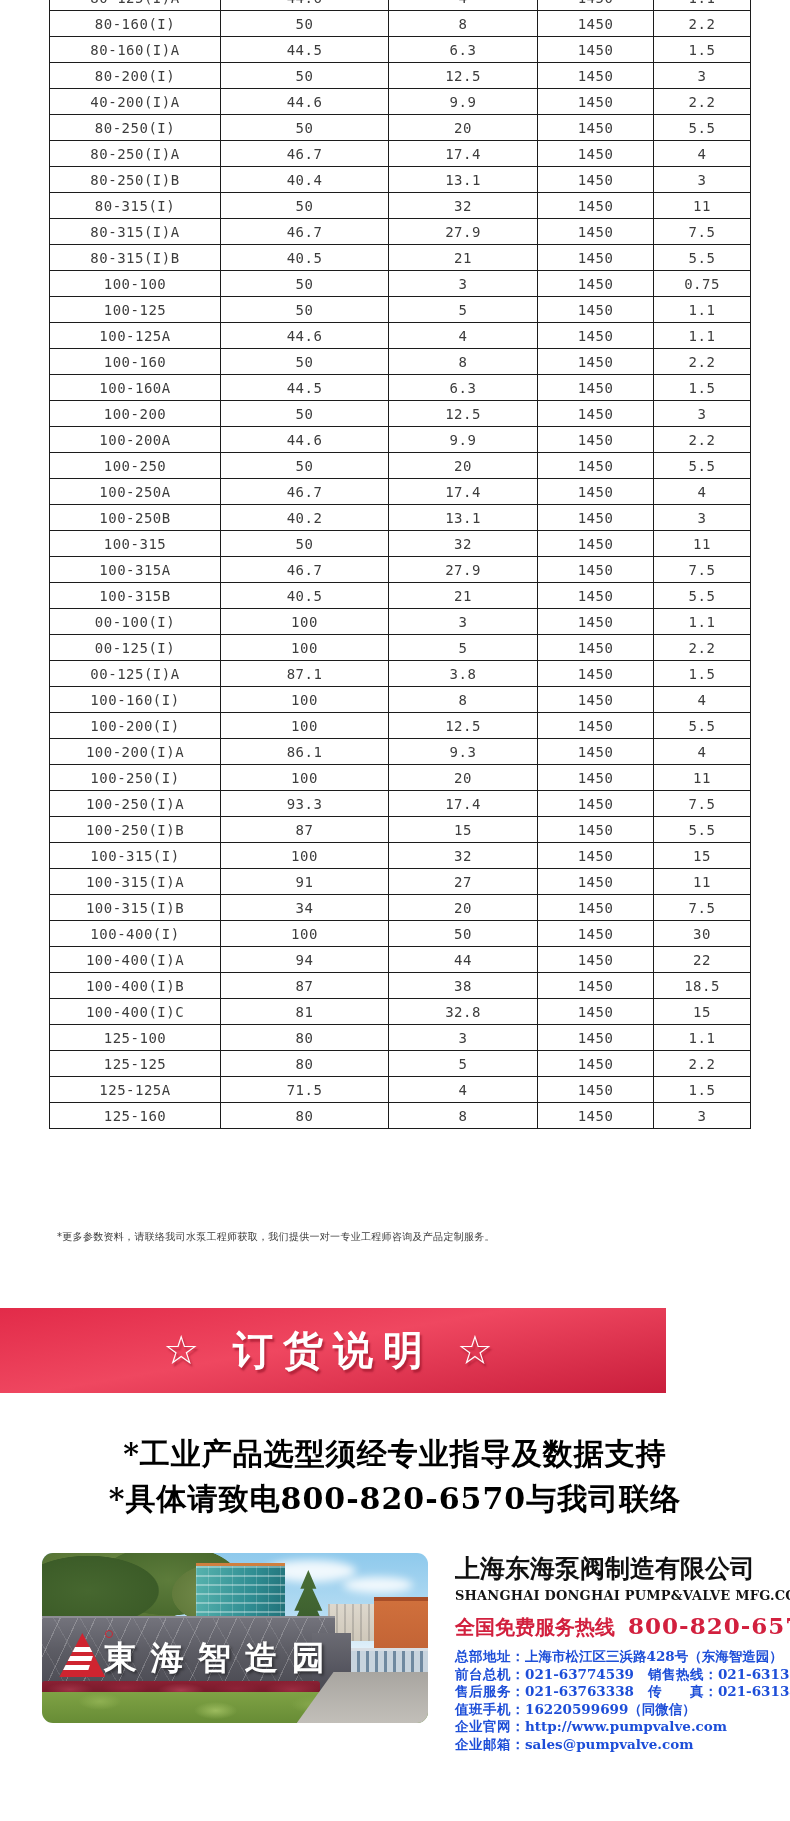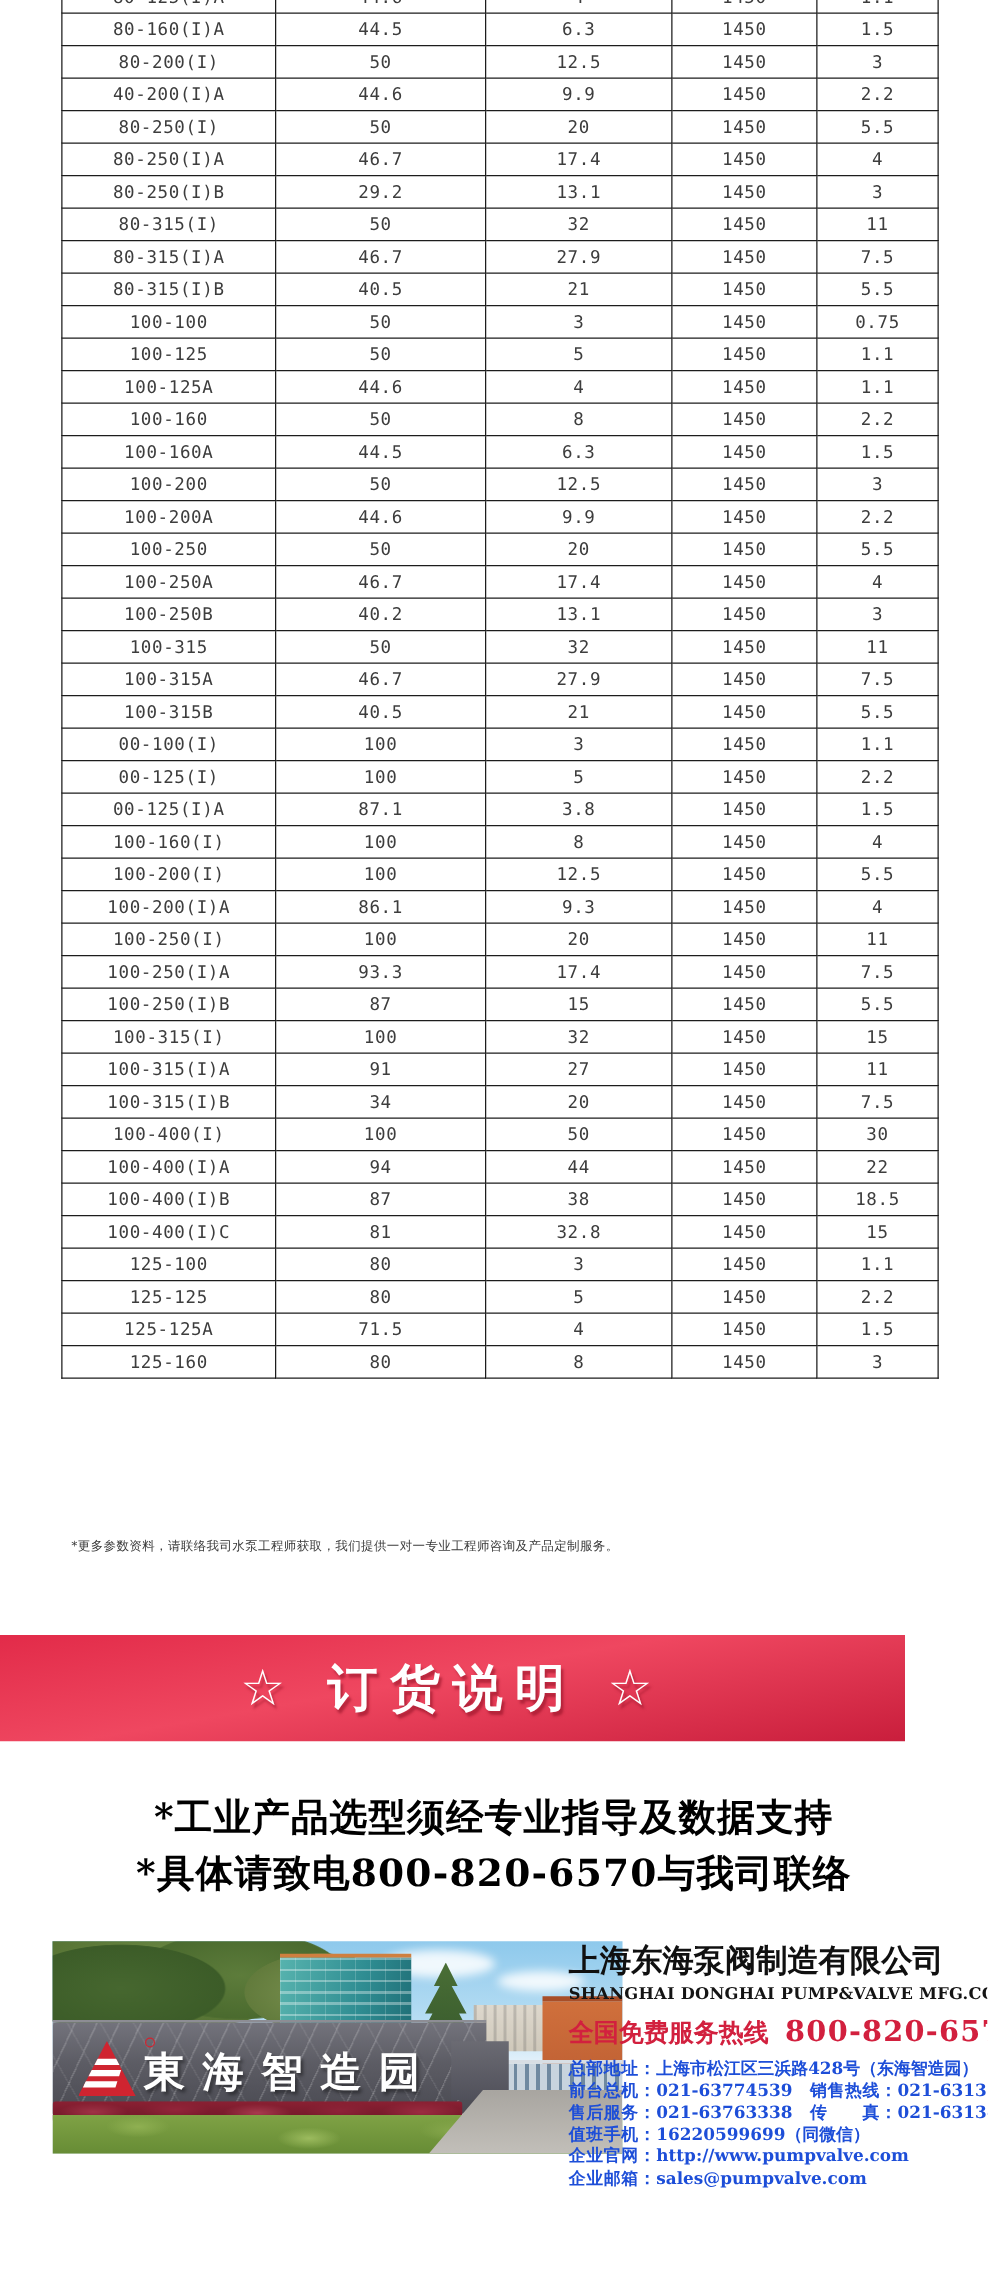--- a/index.html
+++ b/index.html
@@ -23,21 +23,21 @@
   }
 
   
   .footnote{
     position:absolute;left:57px;top:1230px;width:700px;
     font-size:10px;color:#3a3a3a;letter-spacing:0.3px;
   }
 
   
   .banner{
-    position:absolute;left:0;top:1308px;width:724px;height:85px;
+    position:absolute;left:0;top:1308px;width:666px;height:85px;
     background:linear-gradient(170deg,#e22b49 0%,#ef4760 45%,#c91e3c 100%);
     display:flex;align-items:center;justify-content:center;
   }
   .banner-title{
     color:#fff;font-size:40px;font-weight:bold;letter-spacing:10px;
     font-family:"DejaVu Sans",sans-serif;
     text-shadow:2px 3px 2px rgba(140,15,35,.55);
     white-space:nowrap;
   }
 
@@ -46,22 +46,22 @@
     position:absolute;left:0;width:790px;text-align:center;
     font-family:"DejaVu Serif",serif;
     font-weight:bold;font-size:30px;letter-spacing:1px;
     white-space:nowrap;
   }
   .notice-1{top:1434px;}
   .notice-2{top:1479px;}
 
   
   .photo{
-    position:absolute;left:42px;top:1553px;width:456px;height:170px;
-    overflow:hidden;background:linear-gradient(180deg,#8ec9ec 0%,#badff4 40%,#e6f2fa 58%);
+    position:absolute;left:42px;top:1553px;width:386px;height:170px;
+    overflow:hidden;background:linear-gradient(180deg,#8ec9ec 0%,#badff4 40%,#e6f2fa 58%);border-radius:11px;
   }
   .cloud{position:absolute;background:rgba(255,255,255,.85);border-radius:50%;filter:blur(4px);}
   .cloud.c1{left:58%;top:4%;width:90px;height:22px;}
   .cloud.c2{left:78%;top:14%;width:70px;height:16px;}
   .trees{
     position:absolute;left:-6%;top:-12%;width:60%;height:62%;
     background:
       radial-gradient(ellipse 55% 60% at 30% 55%,#46672f 0%,#3c5c28 55%,transparent 56%),
       radial-gradient(ellipse 50% 55% at 65% 45%,#5d7c3b 0%,#4a6a2e 60%,transparent 61%),
       radial-gradient(ellipse 60% 65% at 45% 40%,#6d8a46 0%,#557233 70%,transparent 71%);
@@ -191,20 +191,27 @@
       </colgroup>
       <tbody id="spec-tbody">
           <tr>
             <td>80-125(I)A</td>
             <td>44.6</td>
             <td>4</td>
             <td>1450</td>
             <td>1.1</td>
           </tr>
           <tr>
+            <td>80-160(I)</td>
+            <td>50</td>
+            <td>8</td>
+            <td>1450</td>
+            <td>2.2</td>
+          </tr>
+          <tr>
             <td>80-160(I)A</td>
             <td>44.5</td>
             <td>6.3</td>
             <td>1450</td>
             <td>1.5</td>
           </tr>
           <tr>
             <td>80-200(I)</td>
             <td>50</td>
             <td>12.5</td>
@@ -227,21 +234,21 @@
           </tr>
           <tr>
             <td>80-250(I)A</td>
             <td>46.7</td>
             <td>17.4</td>
             <td>1450</td>
             <td>4</td>
           </tr>
           <tr>
             <td>80-250(I)B</td>
-            <td>29.2</td>
+            <td>40.4</td>
             <td>13.1</td>
             <td>1450</td>
             <td>3</td>
           </tr>
           <tr>
             <td>80-315(I)</td>
             <td>50</td>
             <td>32</td>
             <td>1450</td>
             <td>11</td>

